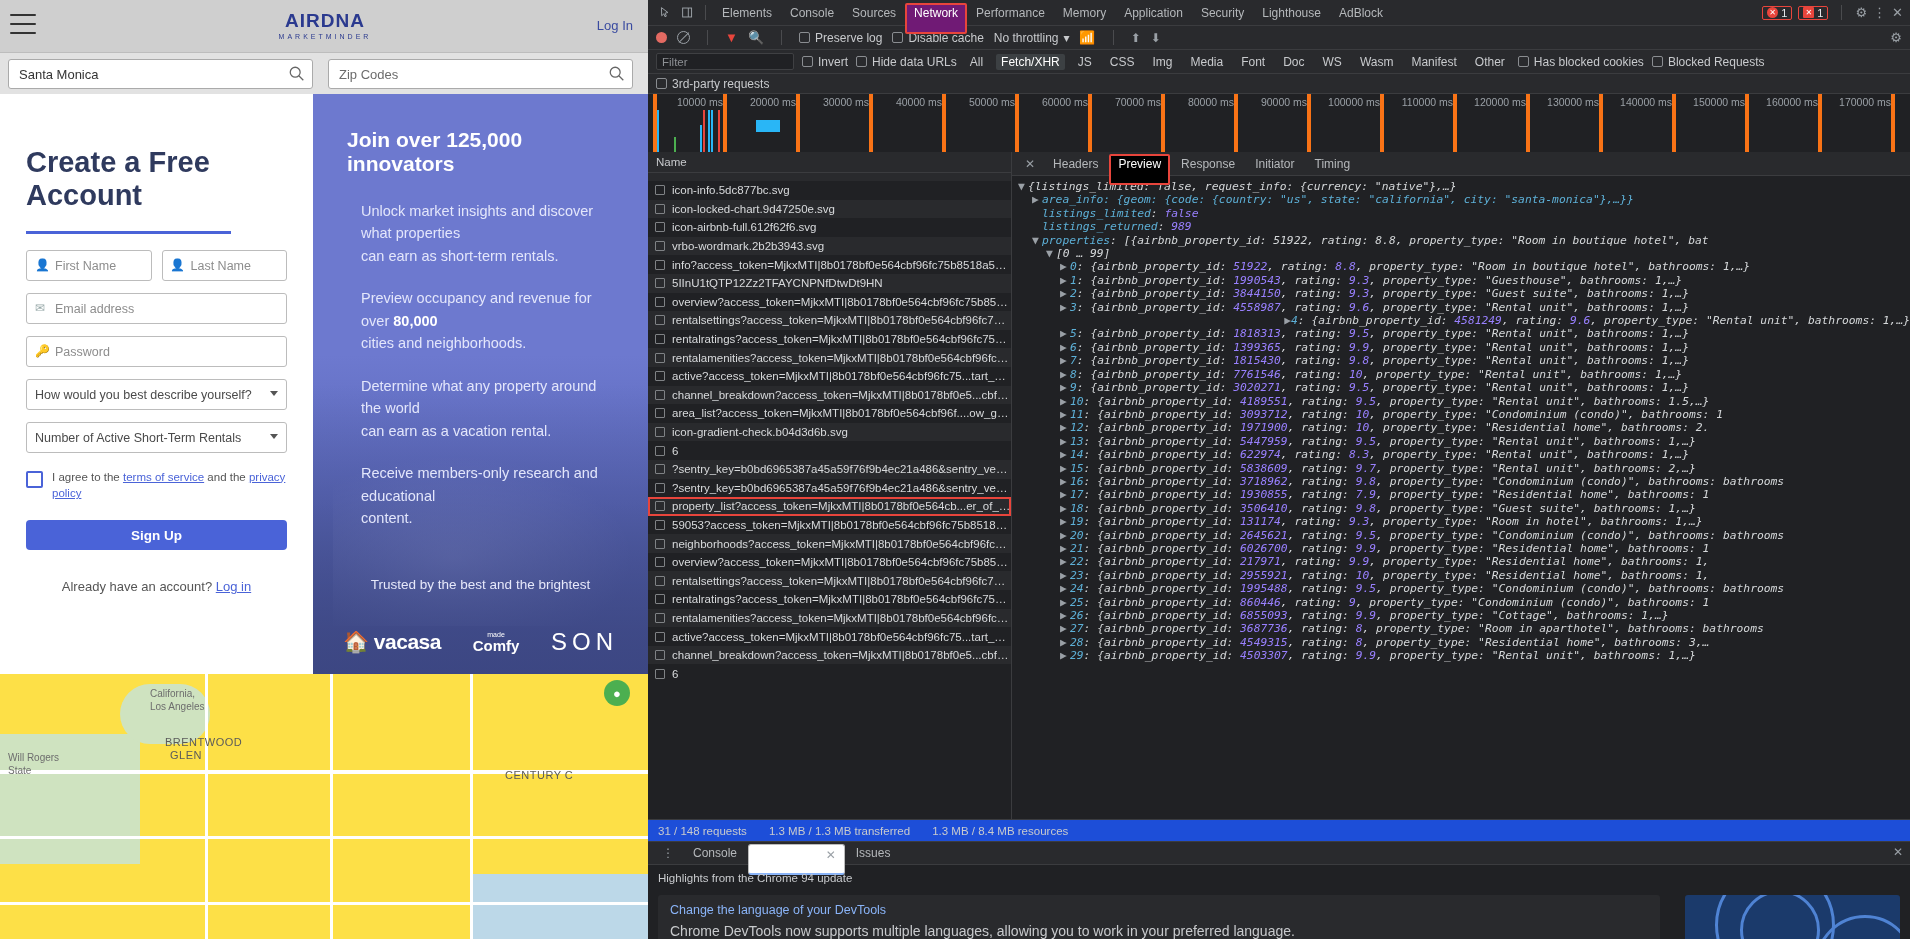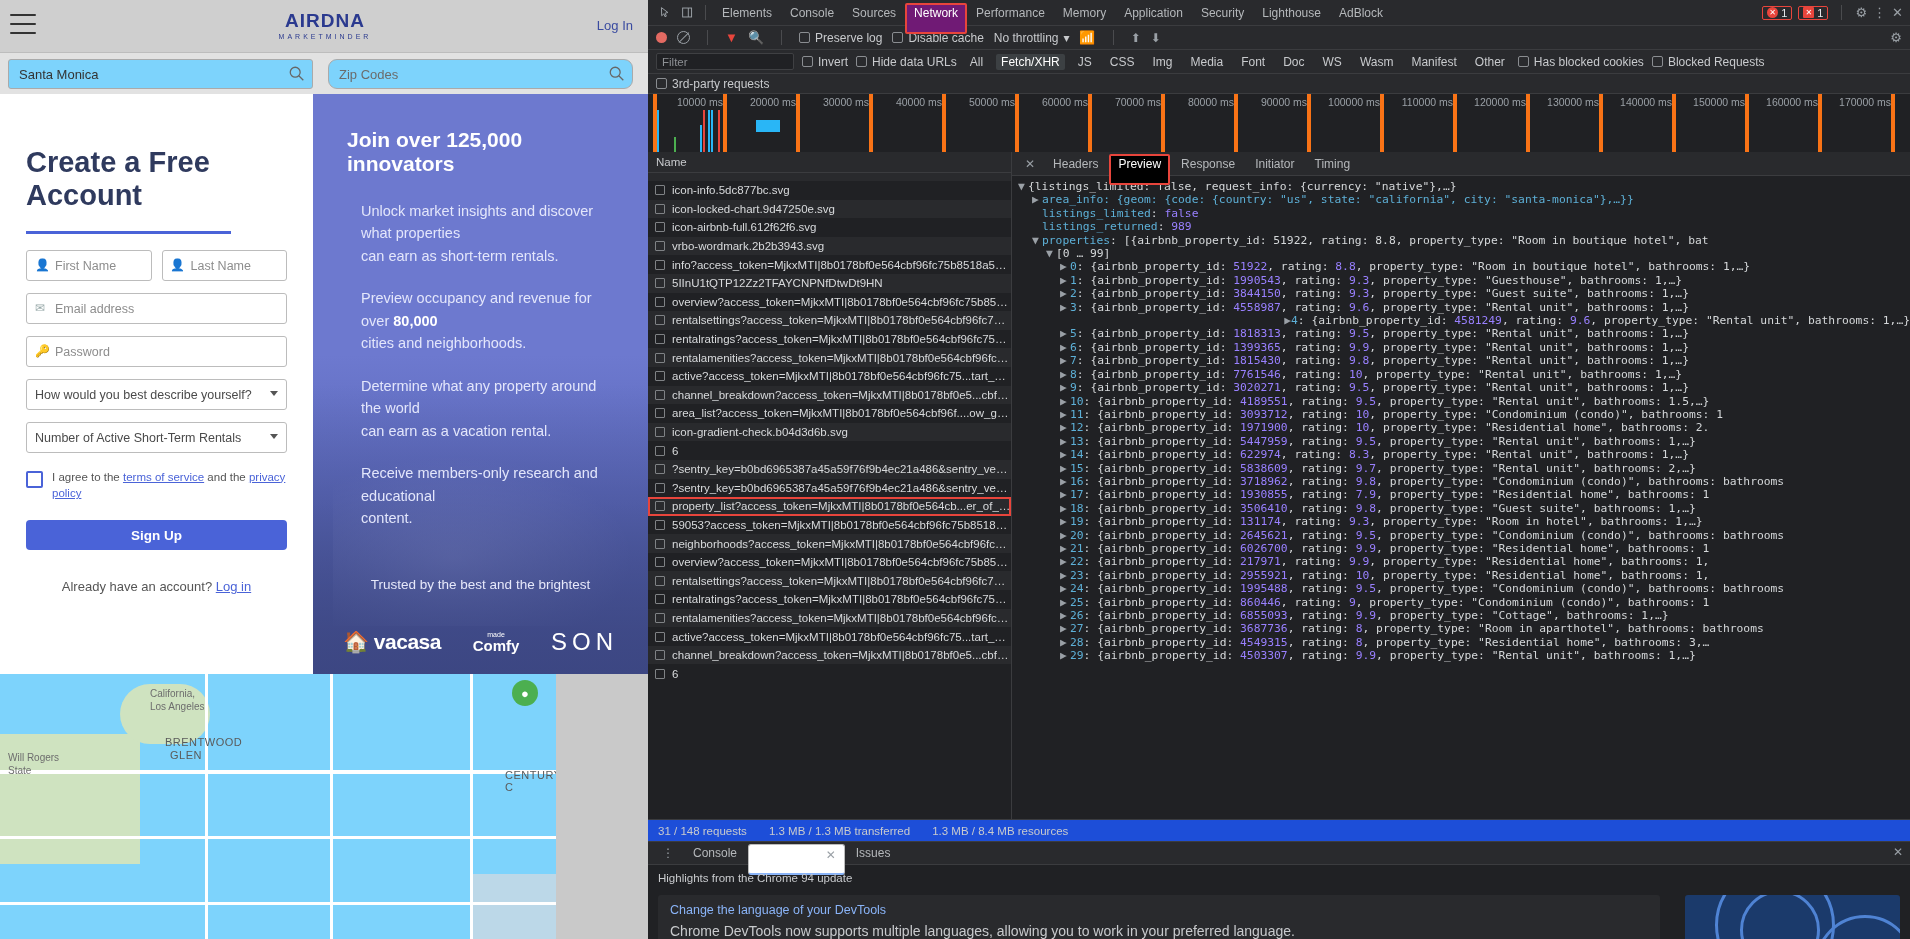--- a/index.html
+++ b/index.html
@@ -15,23 +15,23 @@
   .page { position: absolute; left: 0; top: 0; width: 648px; height: 939px; background: #c9c9c9; overflow: hidden; }
   .page-header { position: relative; height: 52px; background: #cfcfcf; }
   .hamburger { position: absolute; left: 10px; top: 14px; width: 26px; height: 22px; cursor: pointer; }
   .hamburger span { display: block; height: 2px; background: #333; margin-bottom: 7px; border-radius: 1px; }
   .brand { position: absolute; left: 265px; top: 10px; text-align: center; width: 120px; }
   .brand .b1 { font-size: 19px; font-weight: bold; color: #2b3a8f; letter-spacing: 1px; }
   .brand .b2 { font-size: 7px; color: #2b3a8f; letter-spacing: 3px; margin-top: 1px; }
   .login-link { position: absolute; right: 15px; top: 18px; font-size: 13px; color: #3a4ba0; cursor: pointer; }
 
   .searchbar { position: relative; height: 42px; background: #e2e2e2; border-top: 1px solid #bdbdbd; }
-  .sfield { position: absolute; top: 6px; height: 30px; background: #7dd3fc; border: 1px solid #aaa; border-radius: 3px; }
+  .sfield { position: absolute; top: 6px; height: 30px; background: #ffffff; border: 1px solid #aaa; border-radius: 3px; }
   .sfield.one { left: 8px; width: 305px; }
-  .sfield.two { left: 328px; width: 305px; border-radius: 9px; }
+  .sfield.two { left: 328px; width: 305px; }
   .sfield .txt { position: absolute; left: 10px; top: 7px; font-size: 13px; color: #333; }
   .sfield .ph { color: #6b6b6b; }
   .sfield .mag { position: absolute; right: 6px; top: 5px; width: 18px; height: 18px; }
 
   .page-body { position: relative; height: 580px; display: flex; }
   .signup { width: 313px; background: #fff; position: relative; padding: 30px 26px 0 26px; }
   .signup h1 { font-size: 29px; color: #2f3a5e; font-weight: bold; line-height: 1.15; margin-top: 22px; }
   .signup .rule { width: 205px; height: 3px; background: #4a63d8; margin-top: 18px; }
   .inp { position: relative; height: 31px; border: 1px solid #bcbcbc; border-radius: 3px; margin-top: 12px; background: #fff; }
   .inp .ico { position: absolute; left: 8px; top: 7px; font-size: 12px; color: #9aa; }
@@ -58,21 +58,21 @@
   .promo h2 { font-size: 21px; font-weight: bold; margin-bottom: 24px; }
   .promo p { font-size: 14.5px; line-height: 1.55; color: #e3e6fb; margin-bottom: 20px; padding-left: 14px; }
   .promo p b { color: #fff; font-weight: bold; }
   .trusted { position: absolute; z-index: 3; bottom: 82px; left: 0; right: 0; text-align: center; color: #e6e8fa; font-size: 13.5px; }
   .logos { position: absolute; z-index: 3; bottom: 18px; left: 0; right: 0; display: flex; align-items: center; justify-content: space-around; color: #fff; padding: 0 14px; }
   .logo-v { font-size: 21px; font-weight: bold; letter-spacing: -.5px; }
   .logo-c { font-size: 15px; font-weight: bold; text-align: center; line-height: 1; }
   .logo-c .sm { font-size: 7px; display:block; font-weight: normal; }
   .logo-s { font-size: 24px; letter-spacing: 5px; }
 
-  .map { position: absolute; left: 0; top: 674px; width: 556px; height: 265px; background: #7dd3fc; overflow: hidden; }
+  .map { position: absolute; left: 0; top: 674px; width: 648px; height: 265px; background: #fde047; overflow: hidden; }
   .map .road { position: absolute; background: #fff; }
   .map .green { position: absolute; background: #cfe3c0; }
   .map .water { position: absolute; background: #bcd8e8; }
   .map-lbl { position: absolute; font-size: 10px; color: #6d6d6d; }
   .map-lbl.big { font-size: 11px; color: #5a5a5a; letter-spacing: .5px; }
   .map-badge { position: absolute; right: 18px; top: 6px; width: 26px; height: 26px; border-radius: 50%; background: #4caf50; color: #fff; font-size: 13px; display: flex; align-items: center; justify-content: center; }
 
   
   .dt { position: absolute; left: 648px; top: 0; width: 1262px; height: 939px; background: #202124; color: #d0d2d4; font-size: 12px; }
   .dt-tabs { height: 26px; background: #292a2d; display: flex; align-items: center; padding-left: 6px; border-bottom: 1px solid #3b3c3f; }
@@ -120,21 +120,21 @@
   .reqrow .nm { overflow: hidden; text-overflow: ellipsis; }
   .reqrow.hl { outline: 2px solid #e8453c; outline-offset: -2px; z-index: 2; }
   .reqrow.partial { height: 8px; }
 
   .detail { flex: 1; background: #202124; position: relative; display: flex; flex-direction: column; }
   .dtabs { height: 24px; background: #292a2d; display: flex; align-items: center; padding-left: 6px; border-bottom: 1px solid #3b3c3f; gap: 2px; }
   .dtabs .x { color: #9aa0a6; padding: 0 7px; cursor: pointer; font-size: 12px; }
   .dtab { padding: 3px 9px; color: #b5b8bb; font-size: 12px; cursor: pointer; }
   .dtab.sel { background: #000; color: #fff; border: 2px solid #e8453c; border-radius: 2px; padding: 1px 7px; }
   .preview { flex: 1; overflow: hidden; padding: 4px 0 0 6px; font-family: "DejaVu Sans Mono", monospace; font-size: 11.3px; line-height: 13.4px; }
-  .jl { white-space: nowrap; color: #d5d8da; }
+  .jl { white-space: nowrap; color: #d5d8da; font-style: italic; }
   .jl .tri { color: #9aa0a6; display: inline-block; width: 10px; }
   .jl .pkey { color: #5db0d7; }
   .jl .num { color: #9980ff; }
   .jl .bool { color: #9980ff; }
   .jl .idx { color: #5db0d7; }
 
   .statusbar { position: absolute; left: 0; right: 0; bottom: 98px; height: 22px; background: #1d4ed8; border-top: 1px solid #3b3c3f; display: flex; align-items: center; gap: 22px; padding-left: 10px; font-size: 11.5px; color: #c8cacd; }
 
   .drawer { position: absolute; left: 0; right: 0; bottom: 0; height: 98px; background: #202124; border-top: 1px solid #3b3c3f; }
   .drawer-tabs { height: 23px; background: #292a2d; display: flex; align-items: center; padding-left: 6px; gap: 3px; border-bottom: 1px solid #3b3c3f; }

